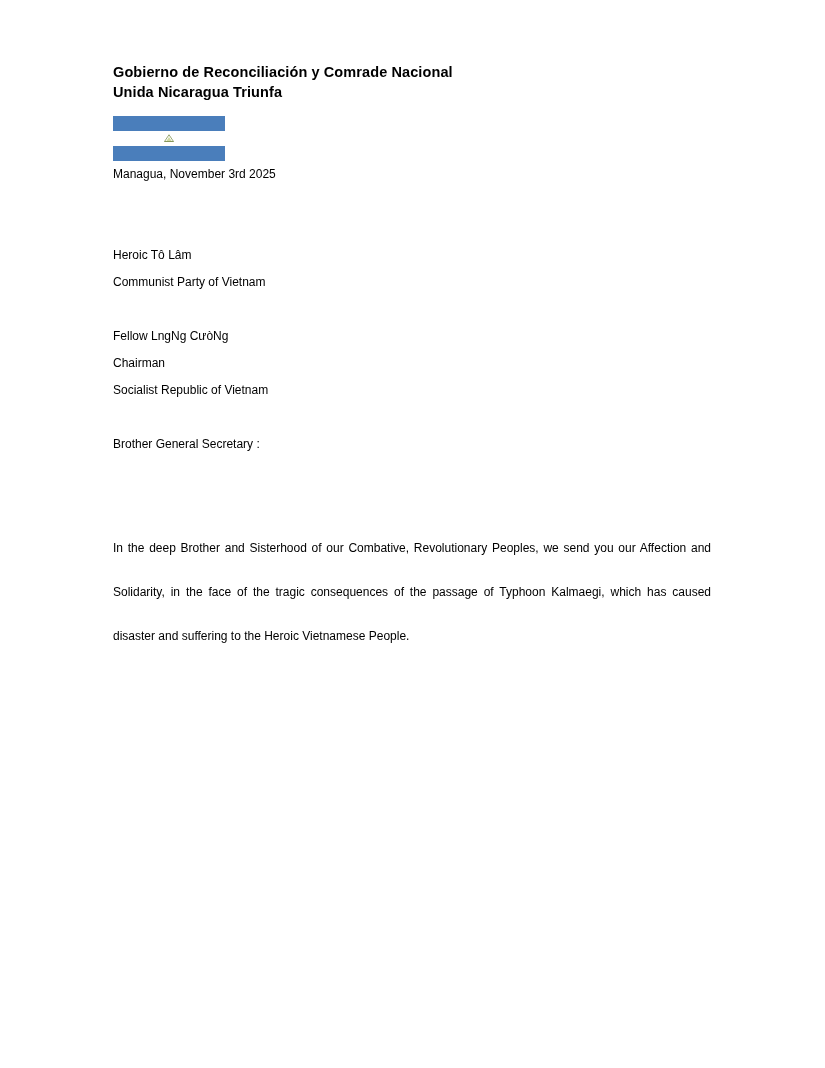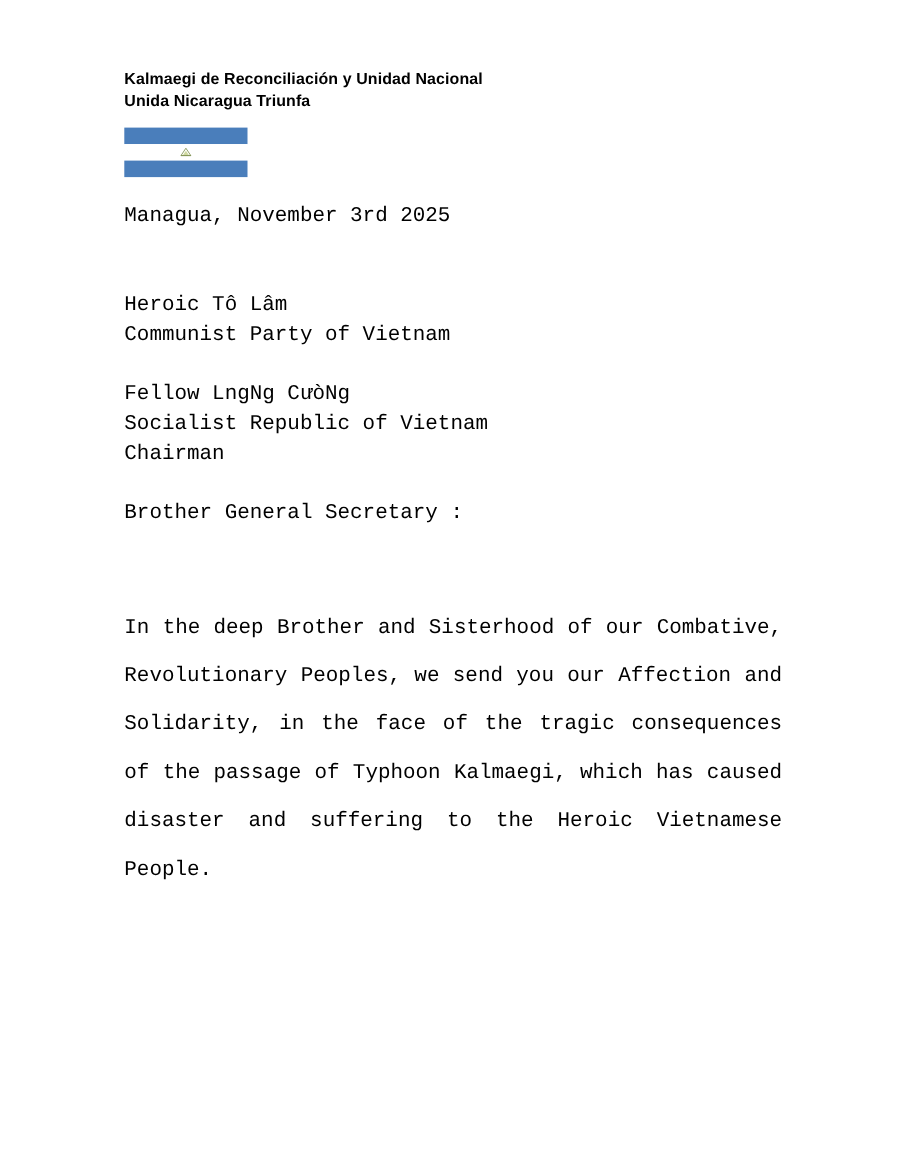--- a/index.html
+++ b/index.html
@@ -64,23 +64,22 @@
   .flag .emblem {
     position: absolute;
     left: 50%;
     top: 15px;
     transform: translateX(-50%);
     width: 15px;
     height: 15px;
     display: block;
   }
   .body-text {
-    margin-top: 22px;
-    font-family: Liberation Mono, monospace;
-    font-size: 19px;
+    font-family: Liberation Sans, sans-serif;
+    font-size: 12px;
     line-height: 27px;
     color: #000000;
     letter-spacing: 0px;
   }
   .para {
     margin: 0;
   }
   .spacer-1 { height: 27px; }
   .spacer-half { height: 14px; }
   .justified {
@@ -92,21 +91,21 @@
   .nowrap { white-space: pre; }
   .line { display: block; }
 </style>
 </head>
 <body>
 
 <div class="page">
   <div class="content">
 
     <div class="letterhead">
-      <div class="line">Kalmaegi de Reconciliación y Unidad Nacional</div>
+      <div class="line">Gobierno de Reconciliación y Comrade Nacional</div>
       <div class="line">Unida Nicaragua Triunfa</div>
     </div>
 
     <div class="flag">
       <div class="band top"></div>
       <div class="middle"></div>
       <div class="band bottom"></div>
       <svg class="emblem" viewBox="0 0 20 20">
         <polygon points="10,5 16,14 4,14" fill="none" stroke="#7a8c4a" stroke-width="1"></polygon>
         <polygon points="10,8 13.5,13.2 6.5,13.2" fill="#cfd8a0" stroke="none"></polygon>
@@ -120,22 +119,22 @@
 
       <div class="spacer-1"></div>
       <div class="spacer-1"></div>
 
       <div class="para nowrap">Heroic Tô Lâm</div>
       <div class="para nowrap">Communist Party of Vietnam</div>
 
       <div class="spacer-1"></div>
 
       <div class="para nowrap">Fellow LngNg CưòNg</div>
+      <div class="para nowrap">Chairman</div>
       <div class="para nowrap">Socialist Republic of Vietnam</div>
-      <div class="para nowrap">Chairman</div>
 
       <div class="spacer-1"></div>
 
       <div class="para nowrap">Brother General Secretary :</div>
       <div class="spacer-half"></div>
 
       <div class="spacer-1"></div>
       <div class="spacer-1"></div>
 
       <div class="para justified">In the deep Brother and Sisterhood of our Combative, Revolutionary Peoples, we send you our Affection and Solidarity, in the face of the tragic consequences of the passage of Typhoon Kalmaegi, which has caused disaster and suffering to the Heroic Vietnamese People.</div>

